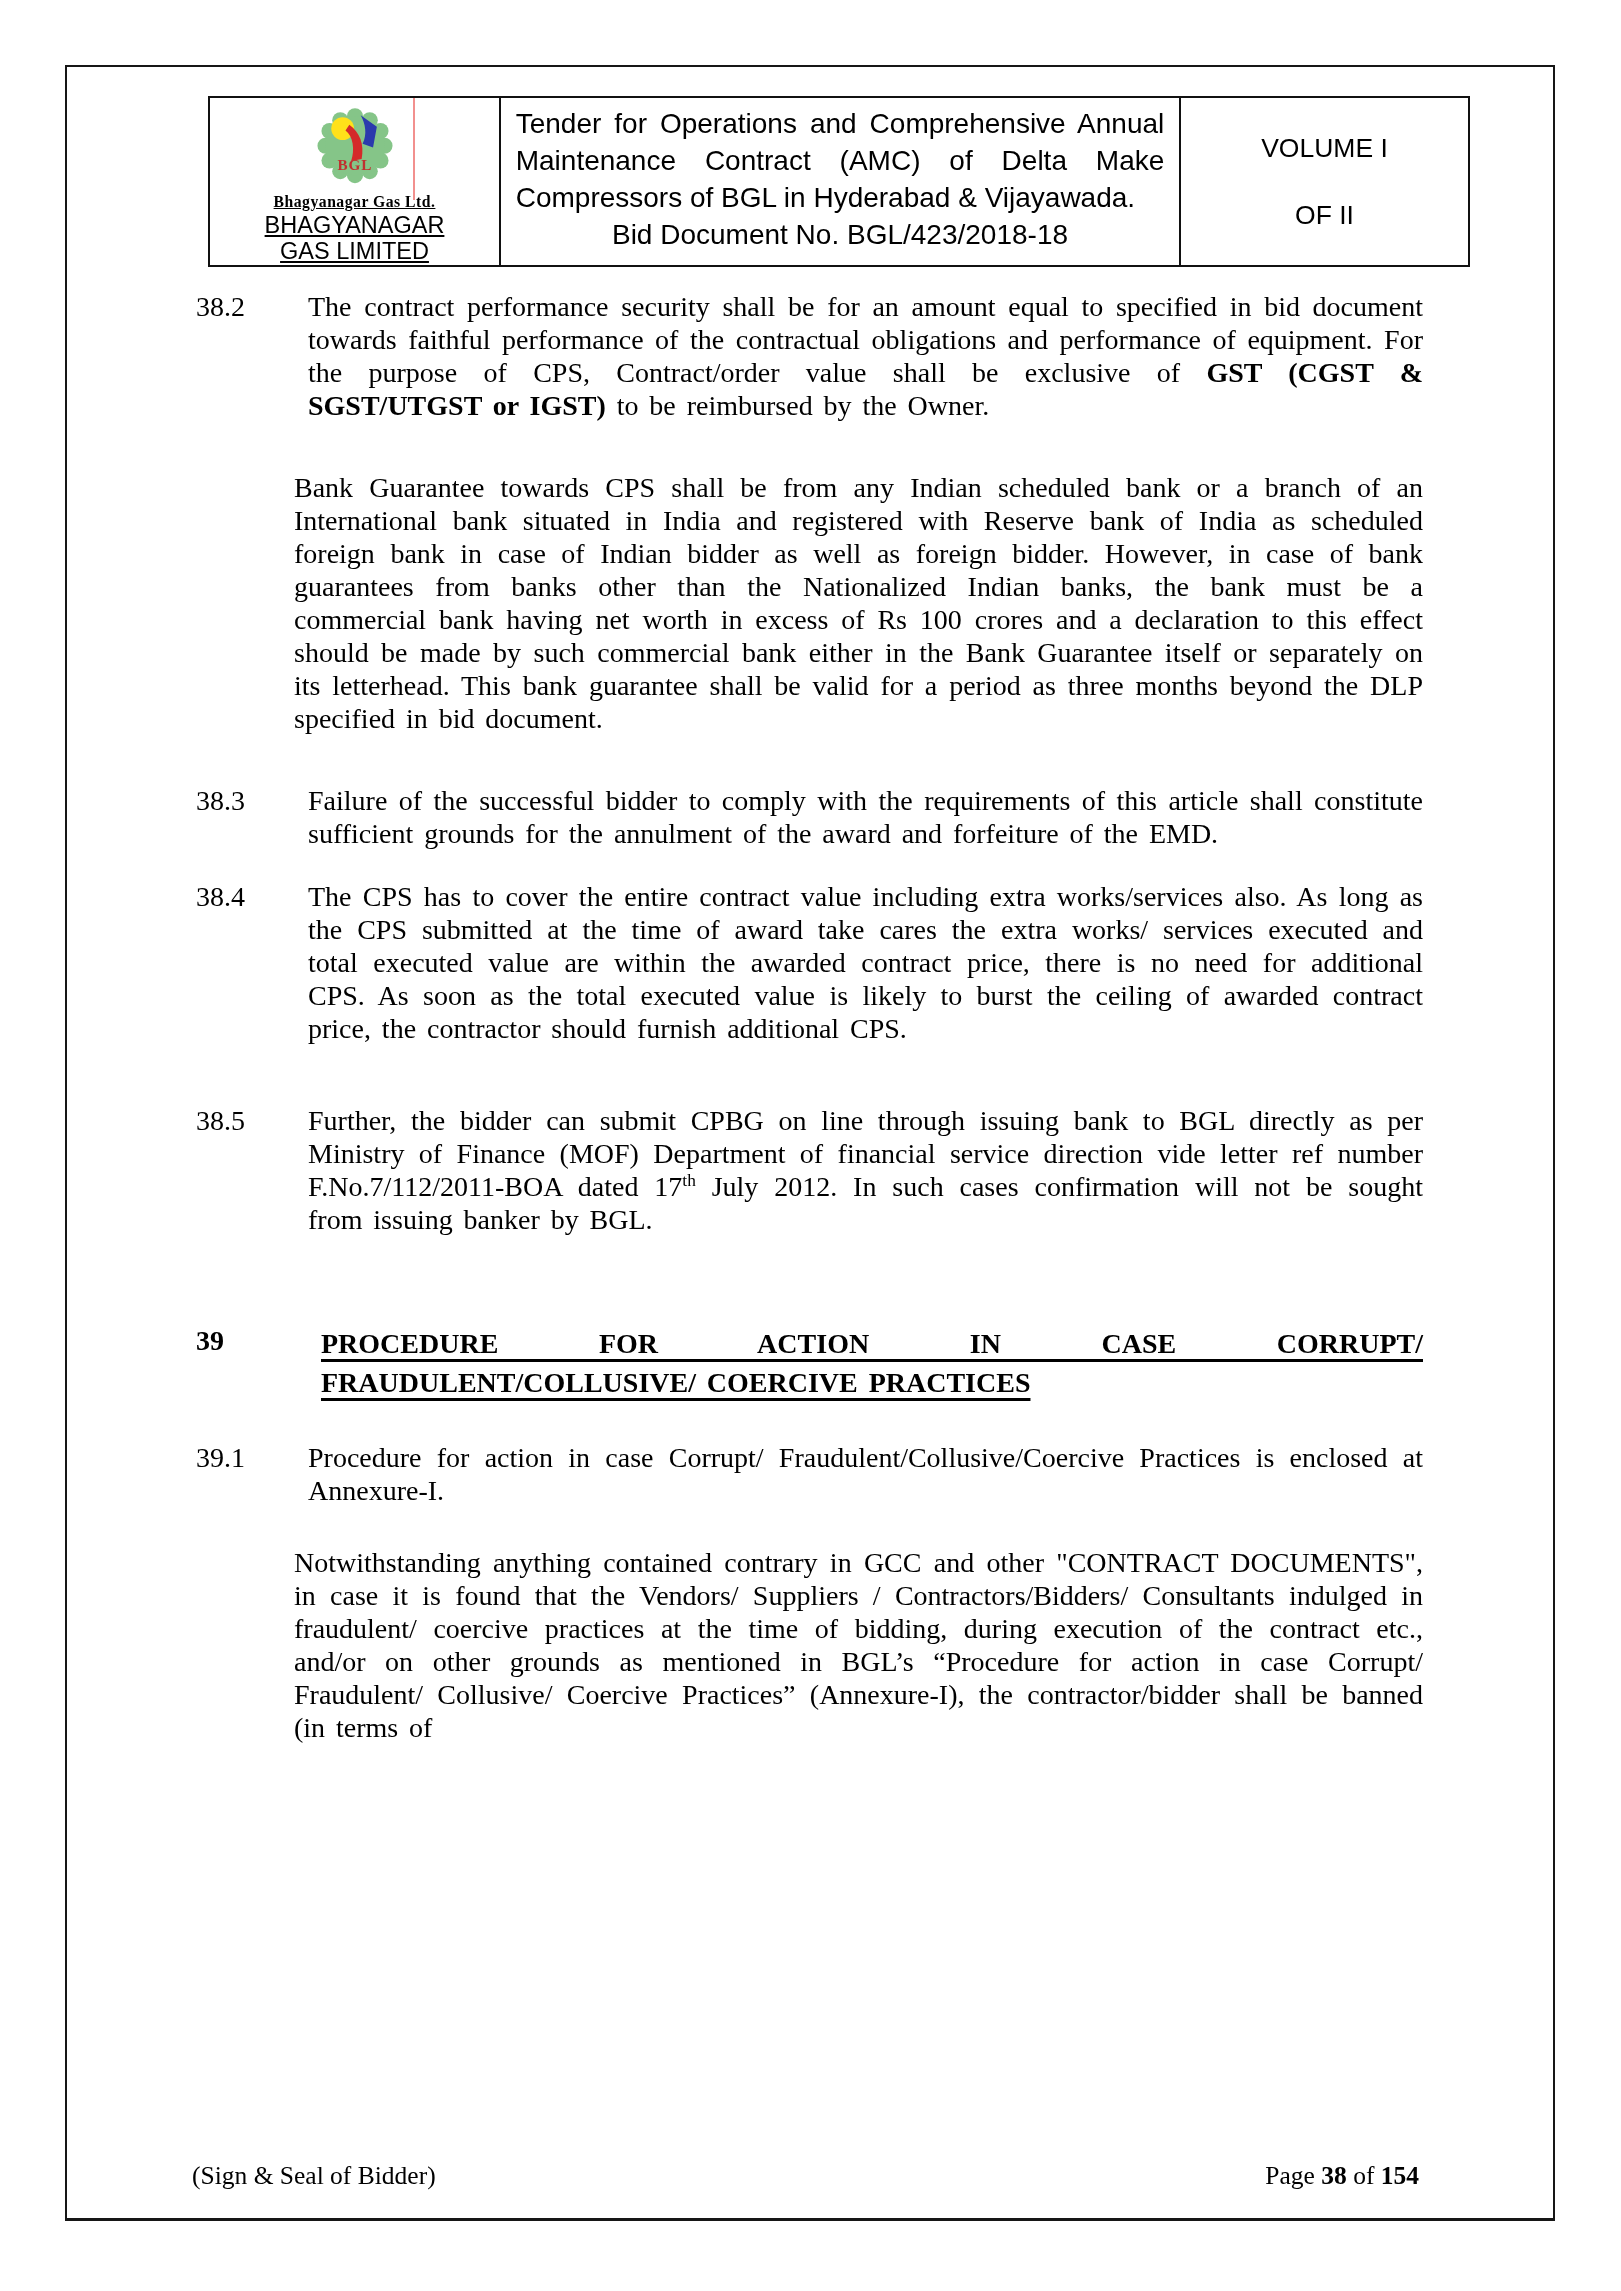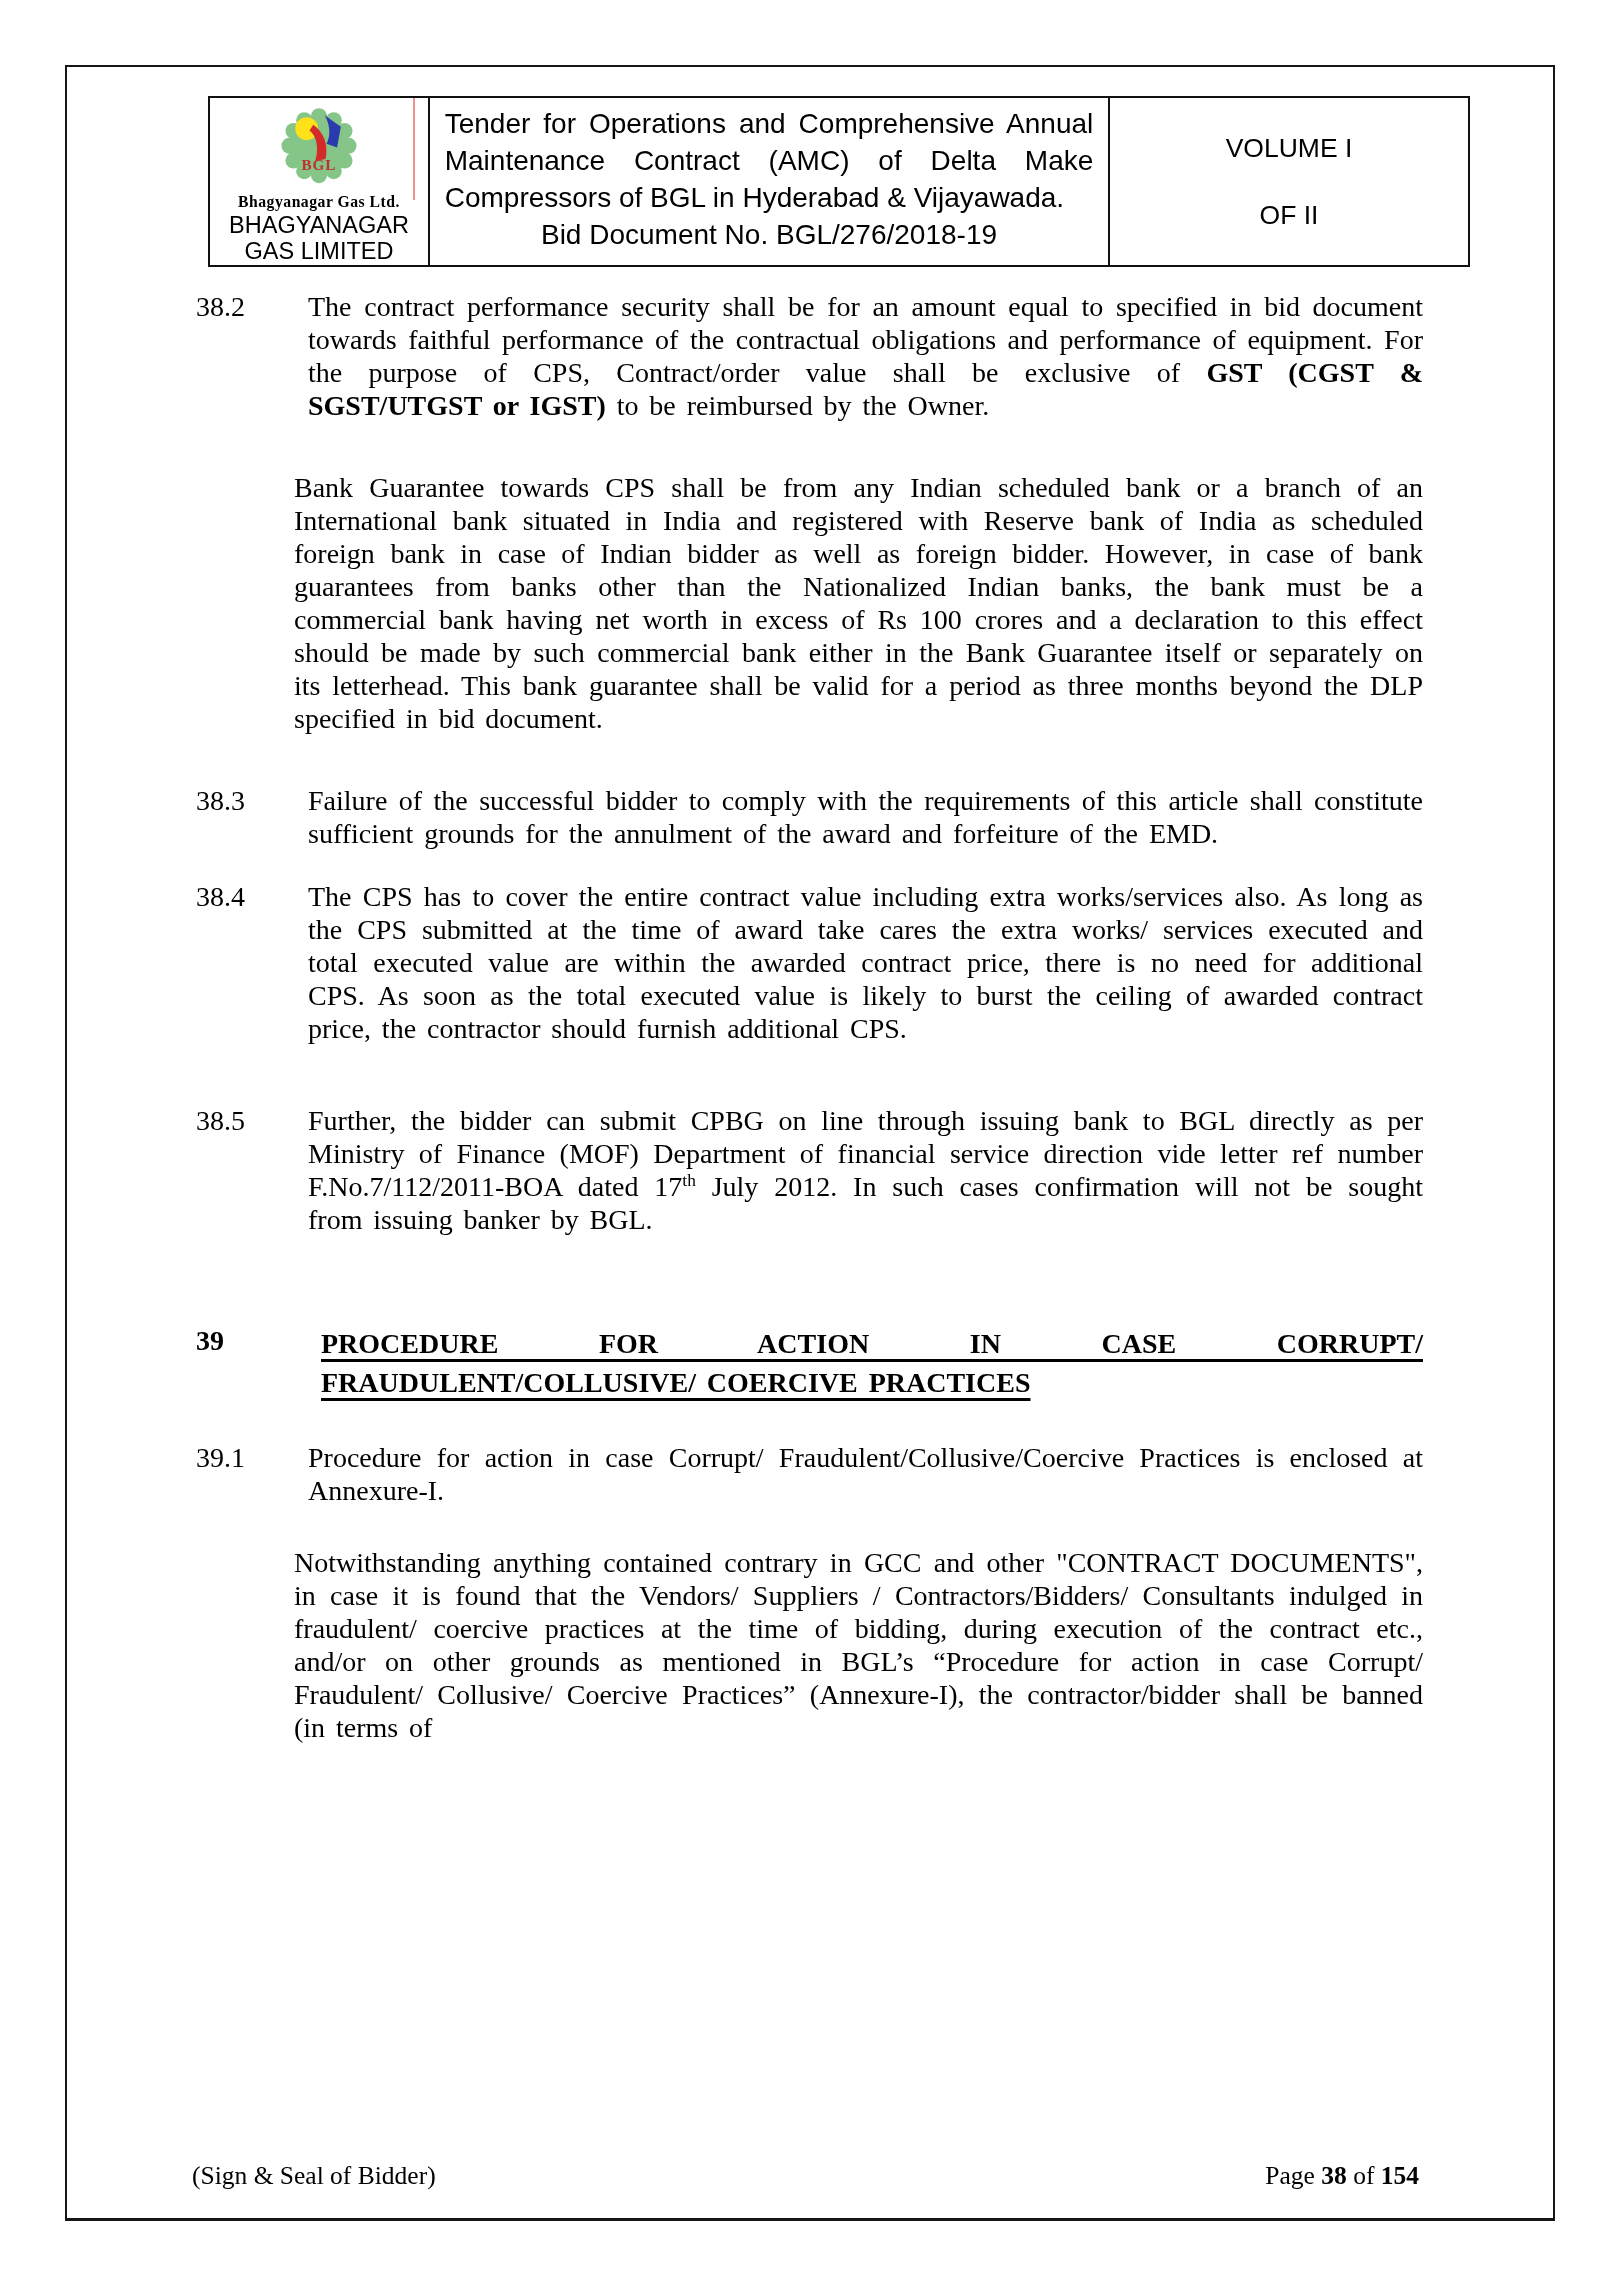--- a/index.html
+++ b/index.html
@@ -23,24 +23,24 @@
   .header-table {
     position: absolute;
     left: 208px; top: 96px;
     width: 1262px; height: 171px;
     display: flex;
     border: 2px solid #111;
     box-sizing: border-box;
     background: #fff;
   }
   .cell-logo {
-    width: 218px; flex: none;
+    width: 289px; flex: none;
     position: relative;
     display: flex; flex-direction: column; align-items: center;
-    padding-top: 3.9px; box-sizing: border-box;
+    padding-top: 3.9px; box-sizing: border-box; text-decoration: underline;
   }
   .logo-svg { display: block; }
   .logo-caption {
     font-family: "Liberation Serif", serif;
     font-weight: bold;
     font-size: 15.7px; line-height: 16.7px;
     color: #000000;
     margin-top: -2.9px;
     letter-spacing: 0.5px;
   }
@@ -146,21 +146,21 @@
     </svg>
     <div class="logo-caption">Bhagyanagar Gas Ltd.</div>
     <div class="company">BHAGYANAGAR GAS LIMITED</div>
     <div class="red-line"></div>
   </div>
 
   <div class="cell-title">
     <div class="fj">Tender for Operations and Comprehensive Annual</div>
     <div class="fj">Maintenance Contract (AMC) of Delta Make</div>
     <div>Compressors of BGL in Hyderabad &amp; Vijayawada.</div>
-    <div class="t-center">Bid Document No. BGL/276/2018-19</div>
+    <div class="t-center">Bid Document No. BGL/423/2018-18</div>
   </div>
 
   <div class="cell-volume">
     <div>VOLUME I</div>
     <div>OF II</div>
   </div>
 </header>
 
 <main class="content">
 

